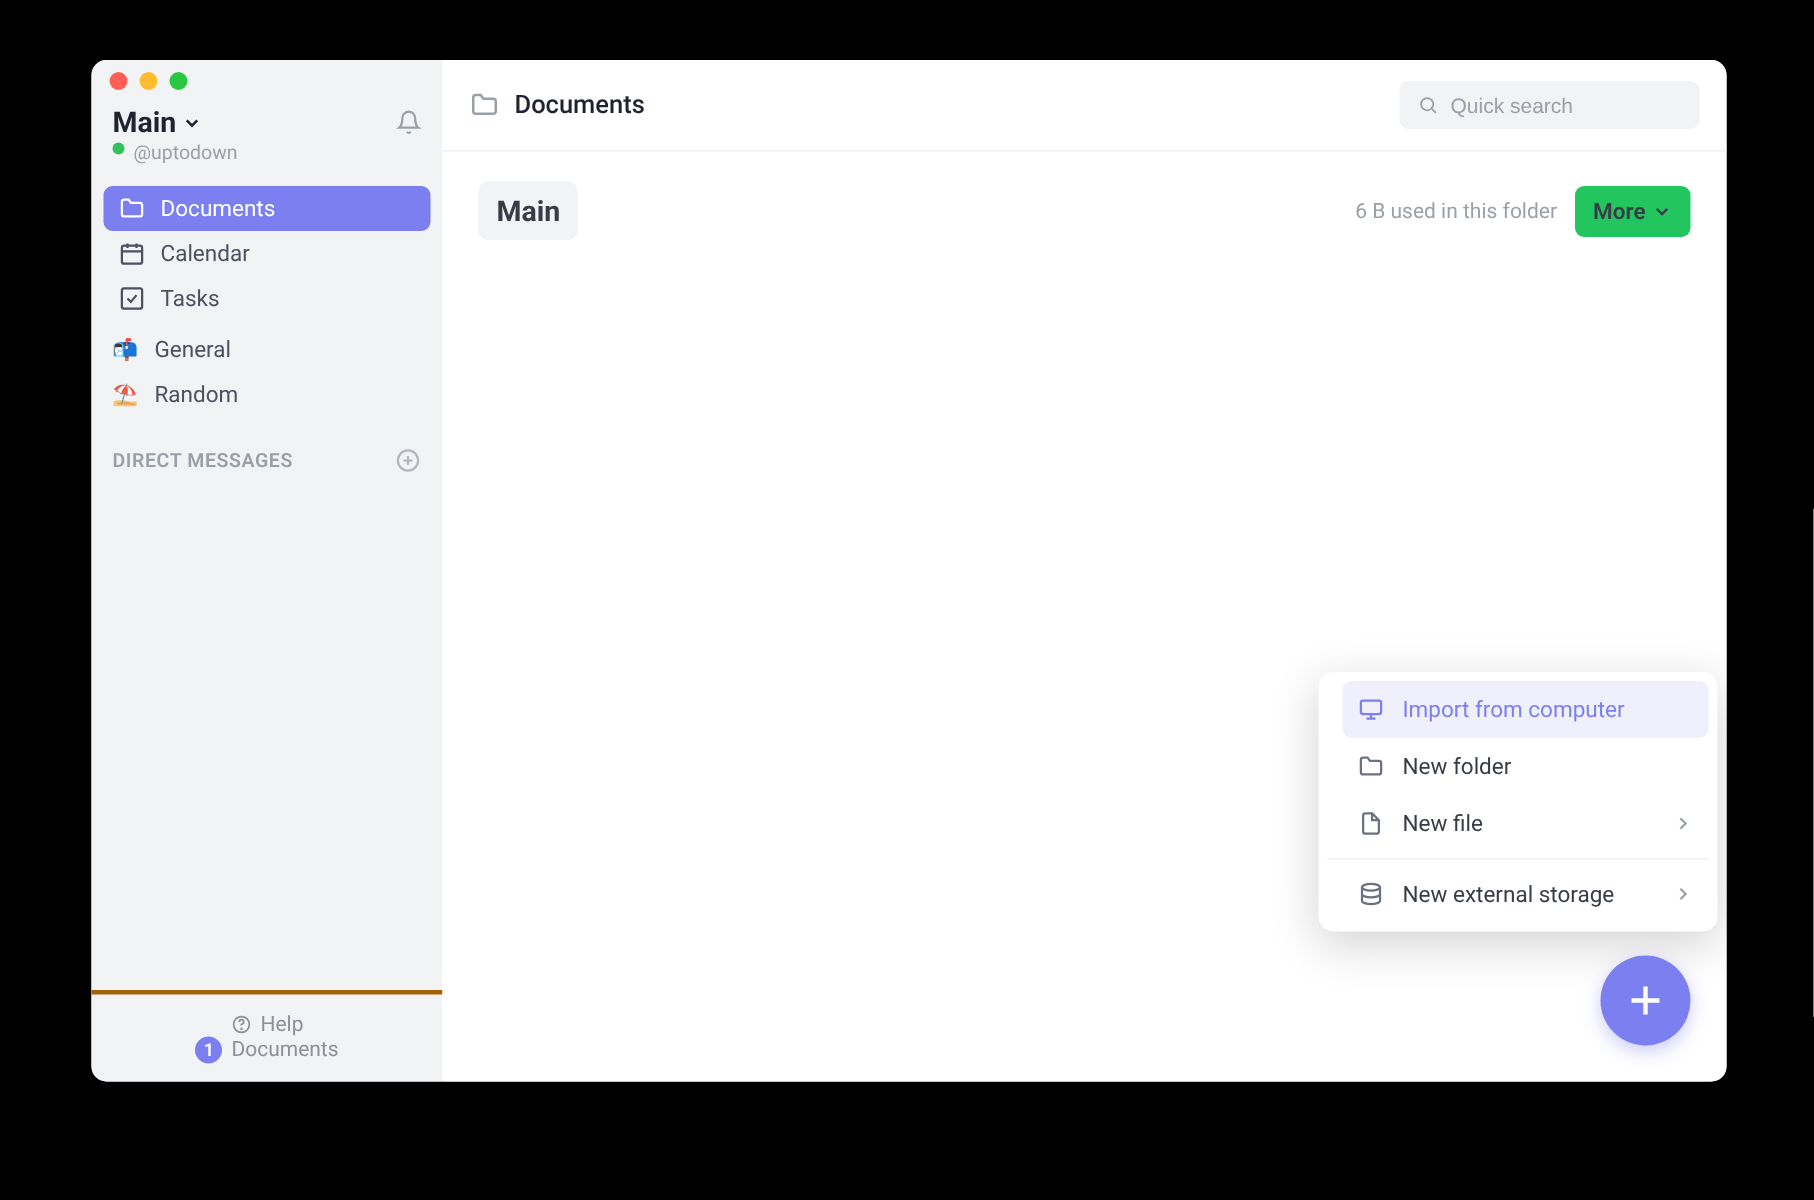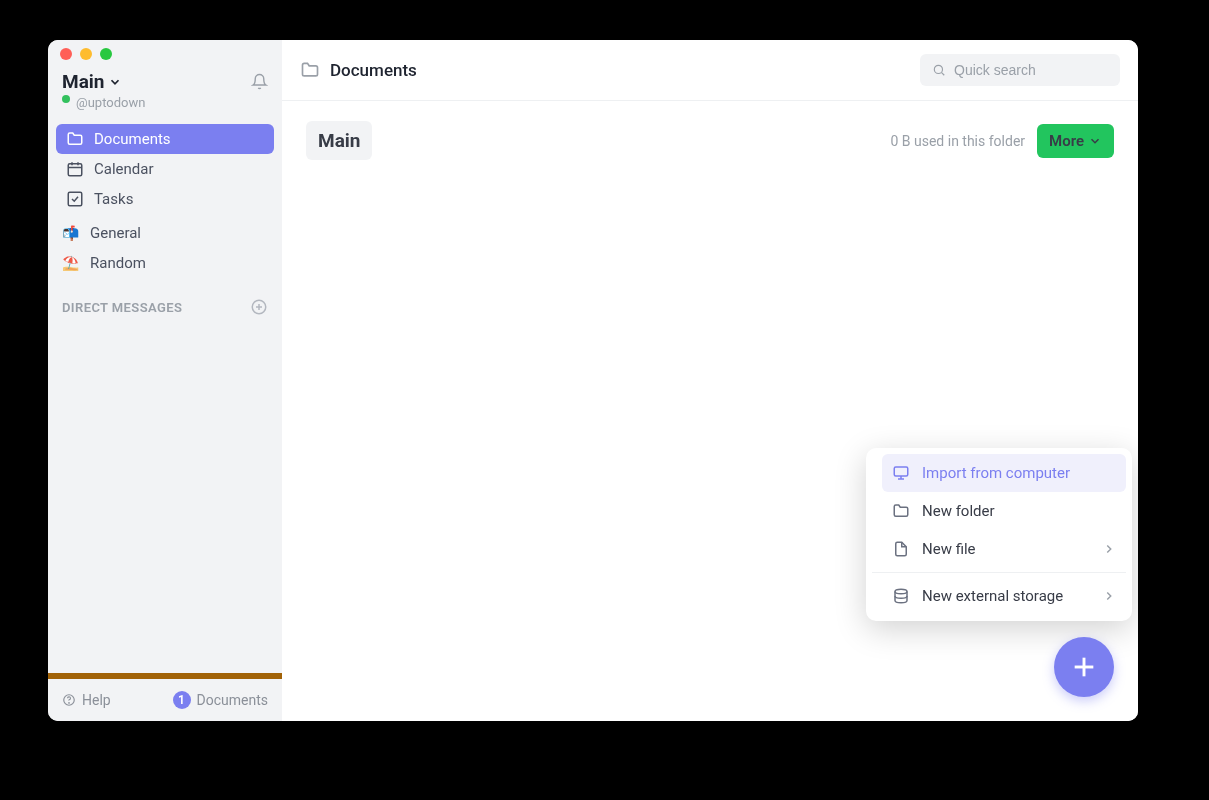--- a/index.html
+++ b/index.html
@@ -6,21 +6,21 @@
 body {
   background: #000;
   width: 1209px;
   height: 800px;
   font-family: -apple-system, BlinkMacSystemFont, "Segoe UI", Roboto, sans-serif;
   position: relative;
   overflow: hidden;
 }
 .app-window {
   position: absolute;
-  left: 48px;
+  left: 61px;
   top: 40px;
   width: 1090px;
   height: 681px;
   background: #fff;
   border-radius: 10px;
   display: flex;
   overflow: visible;
 }
 
 .sidebar {
@@ -57,23 +57,23 @@
   padding: 20px 14px 6px 14px;
   color: #9aa0a8; font-size: 13px; font-weight: 600; letter-spacing: 0.4px;
 }
 .add-btn { color: #b3b7bf; cursor: pointer; }
 .channel-item {
   display: flex; align-items: center; gap: 10px;
   padding: 6px 14px; color: #4b5160; font-size: 15px; cursor: pointer;
 }
 .channel-emoji { width: 18px; font-size: 14px; }
 .sidebar-footer {
-  margin-top: auto; border-top: 6px solid #a16207;
+  margin-top: auto; border-top: 3px solid #a16207;
   padding: 12px 14px; display: flex; align-items: center; justify-content: space-between;
-  color: #8b9099; font-size: 14px;
+  color: #8b9099; font-size: 14px; flex-direction: column;
 }
 .footer-item { display: flex; align-items: center; gap: 6px; cursor: pointer; }
 .badge { background: #7b7ff0; color: #fff; font-size: 12px; font-weight: 600; width: 18px; height: 18px; border-radius: 50%; display: flex; align-items: center; justify-content: center; }
 
 
 .main { flex: 1; background: #fff; border-top-right-radius: 10px; border-bottom-right-radius: 10px; display: flex; flex-direction: column; position: relative; }
 .topbar { display: flex; align-items: center; padding: 14px 18px; border-bottom: 1px solid #eef0f2; gap: 12px; }
 .breadcrumb { display: flex; align-items: center; gap: 10px; color: #1f2430; font-size: 17px; font-weight: 500; }
 .breadcrumb .icon { color: #9aa0a8; }
 .search {
@@ -239,21 +239,21 @@
         <svg width="16" height="16" viewBox="0 0 24 24" fill="none" stroke="currentColor" stroke-width="2">
             <circle cx="11" cy="11" r="7"></circle>
             <line x1="21" y1="21" x2="16.5" y2="16.5"></line>
           </svg>
         <input placeholder="Quick search" style="">
       </div>
     </div>
 
     <div class="content-head">
       <div class="folder-title">Main</div>
-      <div class="usage">0 B used in this folder</div>
+      <div class="usage">6 B used in this folder</div>
       <div class="more-btn">
         <span>More</span>
         <svg width="14" height="14" viewBox="0 0 24 24" fill="none" stroke="#383c47" stroke-width="2.5">
             <polyline points="6 9 12 15 18 9"></polyline>
           </svg>
       </div>
     </div>
 
     <div class="menu">
       <div class="menu-item highlight">

